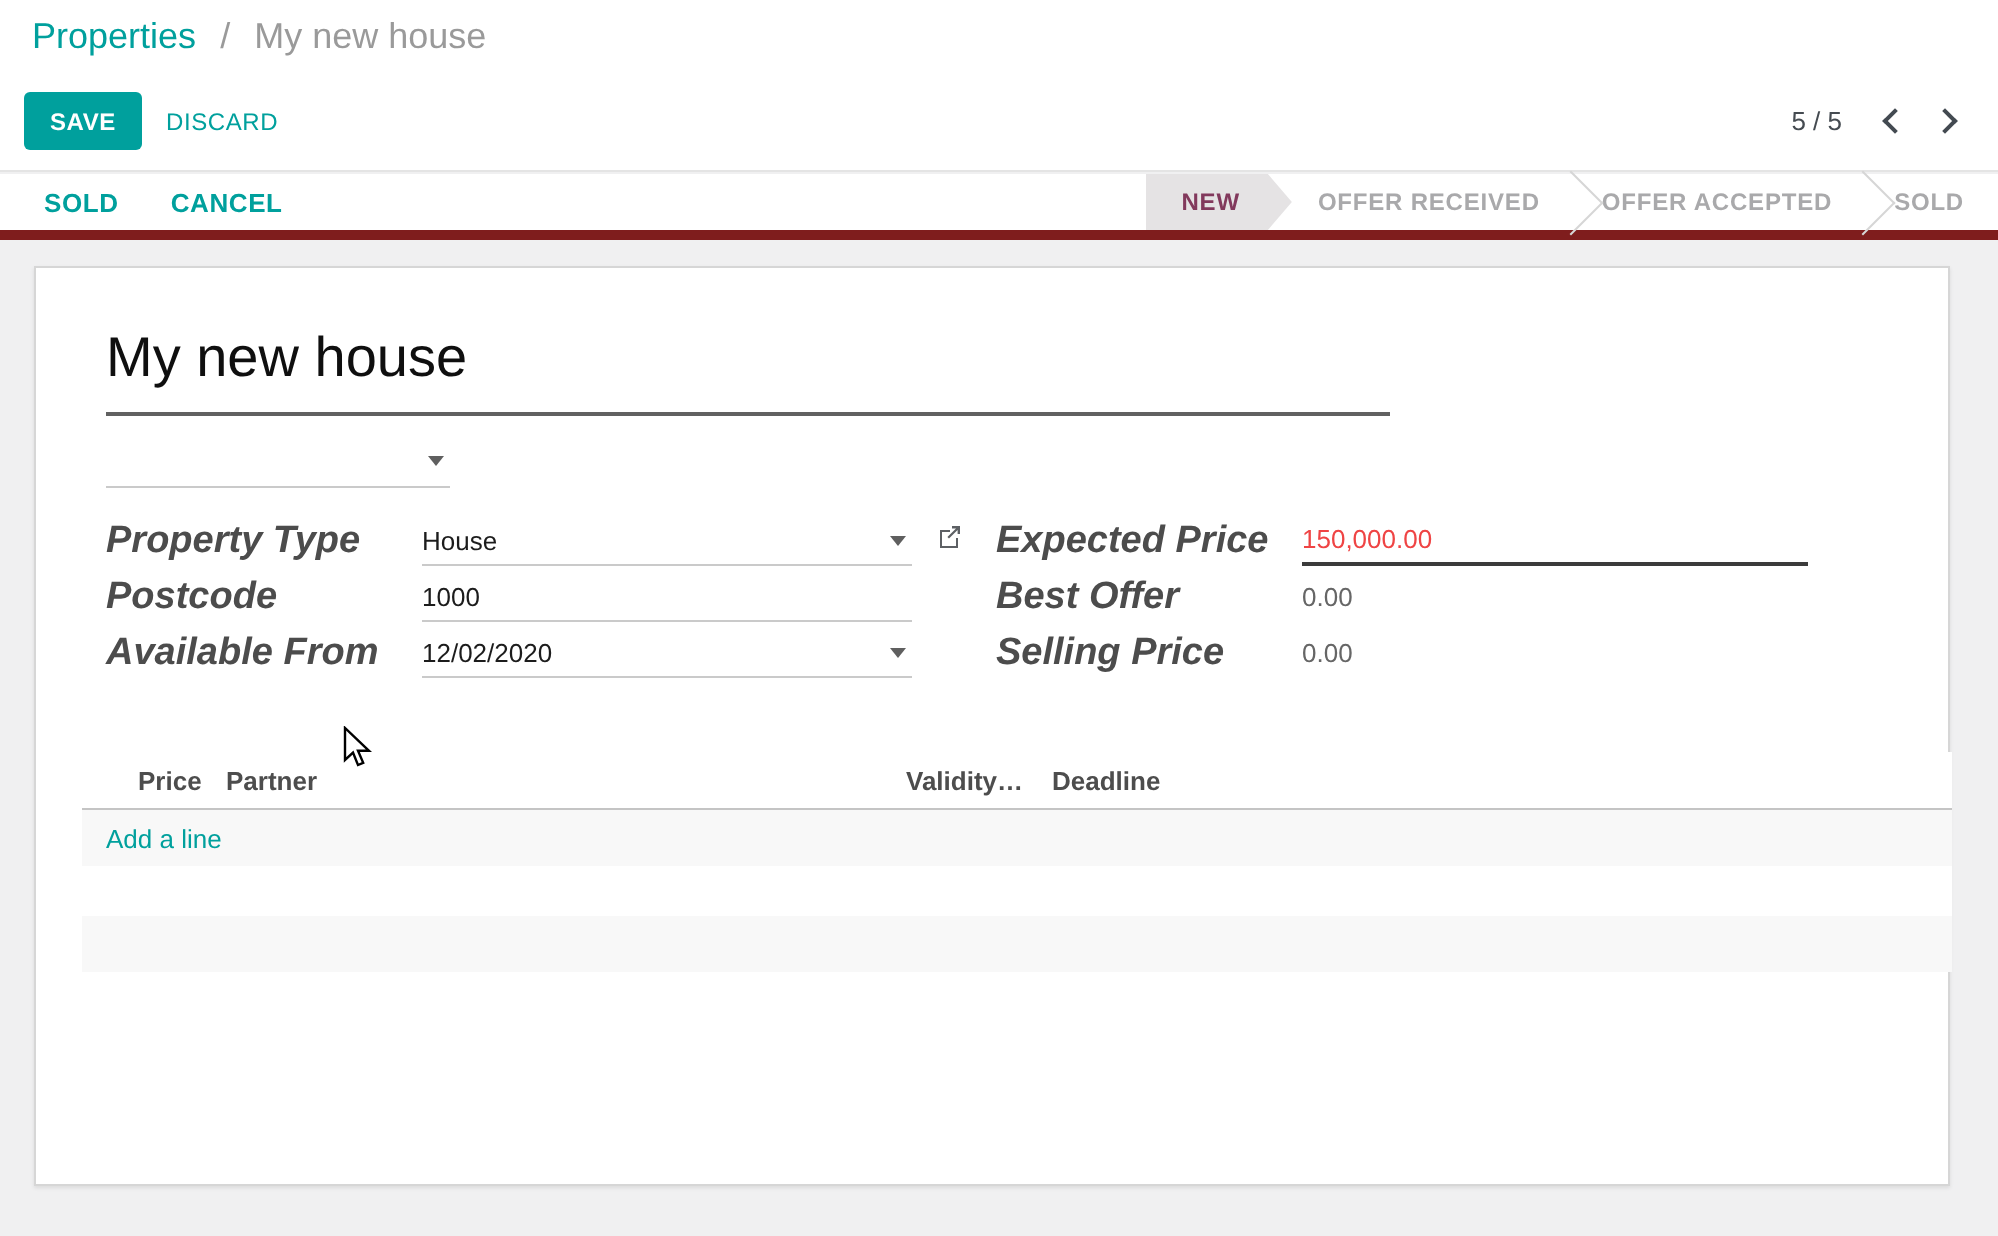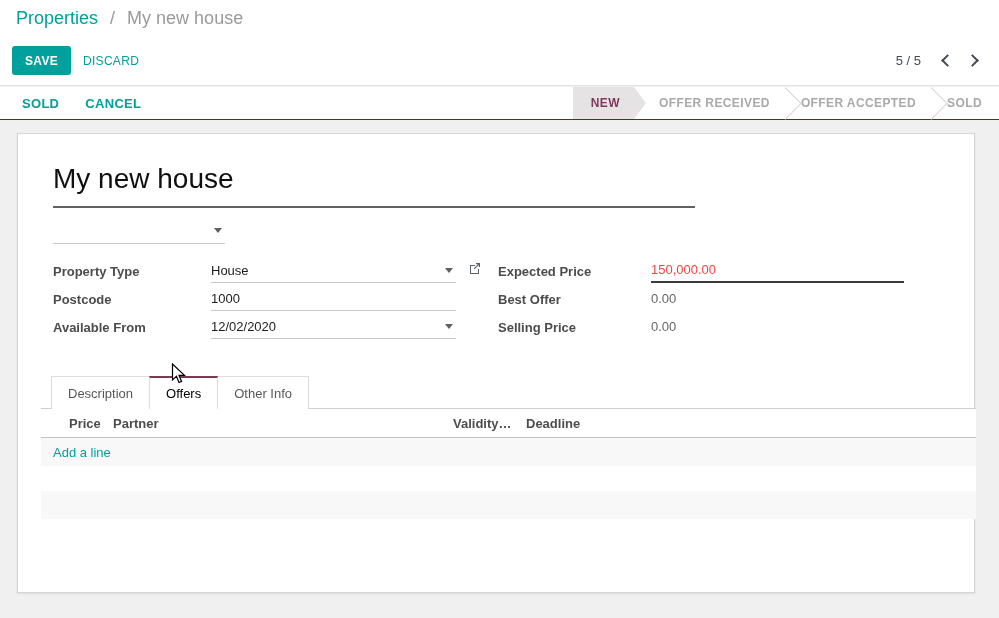--- a/index.html
+++ b/index.html
@@ -14,21 +14,21 @@
   .bc-record { color:#9a9a9a; }
   .btn-save { position:absolute; left:12px; top:46px; height:29px; padding:0 13px; background:#00a09d; color:#fff; font-size:12px; font-weight:700; letter-spacing:.3px; border:none; border-radius:3px; font-family:inherit; cursor:pointer; }
   .btn-discard { position:absolute; left:77px; top:46px; height:29px; padding:0 6px; background:transparent; color:#00a09d; font-size:12px; font-weight:400; letter-spacing:.3px; border:none; font-family:inherit; cursor:pointer; }
   .pager { position:absolute; right:22px; top:46px; height:29px; display:flex; align-items:center; }
   .pager-text { font-size:13px; color:#454b51; margin-right:22px; }
   .chev { display:inline-block; width:9px; height:9px; cursor:pointer; }
   .chev-left  { border-left:2px solid #434a51; border-bottom:2px solid #434a51; transform:rotate(45deg); margin-right:16px; }
   .chev-right { border-right:2px solid #434a51; border-top:2px solid #434a51; transform:rotate(45deg); }
 
   
-  .status-bar { position:absolute; top:87px; left:0; right:0; height:33px; background:#fff; border-bottom:1px solid #7f1d1d; }
+  .status-bar { position:absolute; top:87px; left:0; right:0; height:33px; background:#fff; border-bottom:5px solid #7f1d1d; }
   .sb-buttons { position:absolute; left:22px; top:0; height:100%; display:flex; align-items:center; gap:26px; }
   .sb-btn { background:none; border:none; color:#00a09d; font-size:13px; font-weight:700; letter-spacing:.3px; font-family:inherit; cursor:pointer; }
   .pipeline { position:absolute; right:0; top:0; height:100%; display:flex; align-items:stretch; }
   .step { display:flex; align-items:center; font-size:12px; font-weight:700; letter-spacing:.4px; white-space:nowrap; cursor:pointer; }
   .step.active { background:#e5e3e4; color:#82395c; padding:0 26px 0 18px;
     clip-path:polygon(0 0, calc(100% - 12px) 0, 100% 50%, calc(100% - 12px) 100%, 0 100%); }
   .step.inactive { color:#a9a9ab; padding:10px 13px; }
   .step:last-child { padding-right:17px; }
   .pipe-sep { width:23px; height:23px; border-top:1px solid #d6d6d6; border-right:1px solid #d6d6d6; transform:rotate(45deg); align-self:center; margin:0 -9px; }
 
@@ -37,21 +37,21 @@
 
   .form-title { position:absolute; left:35px; top:28px; width:642px; font-size:28px; line-height:34px; color:#0f0f0f; border-bottom:2px solid #616161; padding-bottom:10px; cursor:text; }
 
   .tags-field { position:absolute; left:35px; top:82px; width:172px; height:28px; border-bottom:1px solid #cacaca; cursor:pointer; }
   .caret { position:absolute; right:3px; top:50%; margin-top:-2px; width:0; height:0; border-left:4px solid transparent; border-right:4px solid transparent; border-top:5px solid #5f5f5f; }
 
   .fgroup { position:absolute; top:123px; }
   .fgroup.left  { left:35px;  width:403px; }
   .fgroup.right { left:480px; width:406px; }
   .frow { display:flex; align-items:stretch; height:28px; }
-  .flabel { width:158px; font-size:13px; font-weight:700; color:#4c4c4c; display:flex; align-items:center; }
+  .flabel { width:158px; font-size:19px; font-weight:700; color:#4c4c4c; display:flex; align-items:center;font-style:italic; }
   .fgroup.right .flabel { width:153px; }
   .fvalue { flex:1; position:relative; font-size:13px; color:#1c1c1c; display:flex; align-items:center; border-bottom:1px solid #cacaca; height:25px; margin-top:1px; cursor:text; }
   .fvalue.focused { border-bottom:2px solid #3b3b3b; color:#ef4444; }
   .fvalue.readonly { border-bottom:none; color:#666; cursor:default; }
   .ext-link { position:absolute; right:-26px; top:3px; cursor:pointer; }
 
   
   .notebook { position:absolute; left:23px; top:242px; width:935px; }
   .tabstrip { height:33px; display:flex; align-items:stretch; padding-left:10px; border-bottom:1px solid #cfcfcf; }
   .tab { padding:0 16px; display:flex; align-items:center; font-size:13px; color:#585858; background:#fff; border:1px solid #ddd; border-bottom:none; margin-right:-1px; margin-bottom:-1px; cursor:pointer; }
@@ -155,25 +155,20 @@
       </div>
       <div class="frow">
         <span class="flabel">Selling Price</span>
         <span class="fvalue readonly">
           <span>0.00</span>
         </span>
       </div>
     </div>
 
     <div class="notebook">
-      <div class="tabstrip">
-        <div class="tab">Description</div>
-        <div class="tab active">Offers</div>
-        <div class="tab">Other Info</div>
-      </div>
 
       <div class="table-head">
         <span class="th th-0">Price</span>
         <span class="th th-1">Partner</span>
         <span class="th th-2">Validity…</span>
         <span class="th th-3">Deadline</span>
       </div>
 
       <div class="row-add">
         <span class="add-line">Add a line</span>

